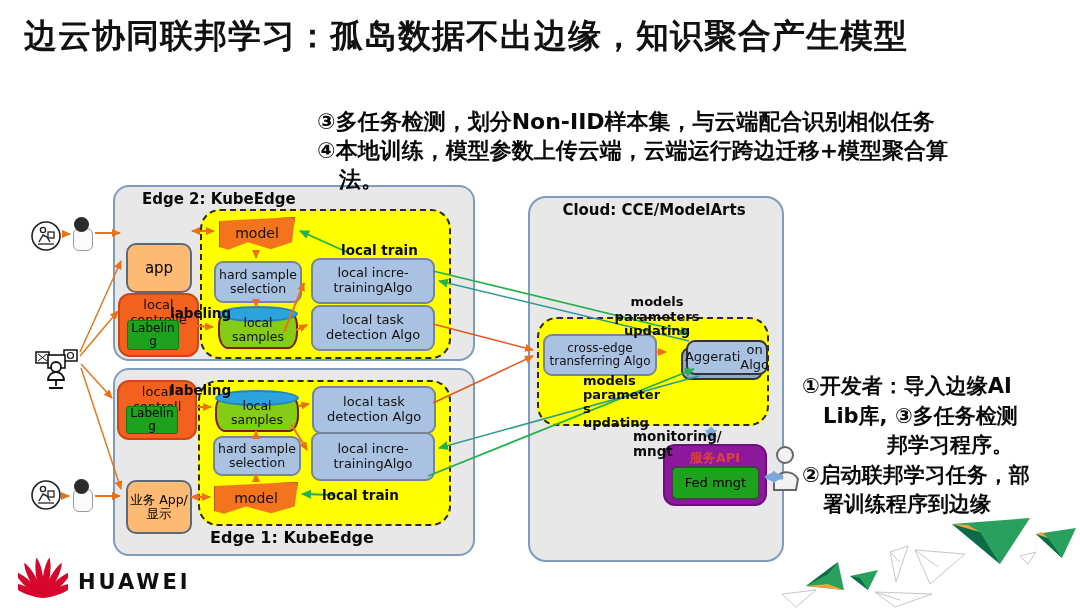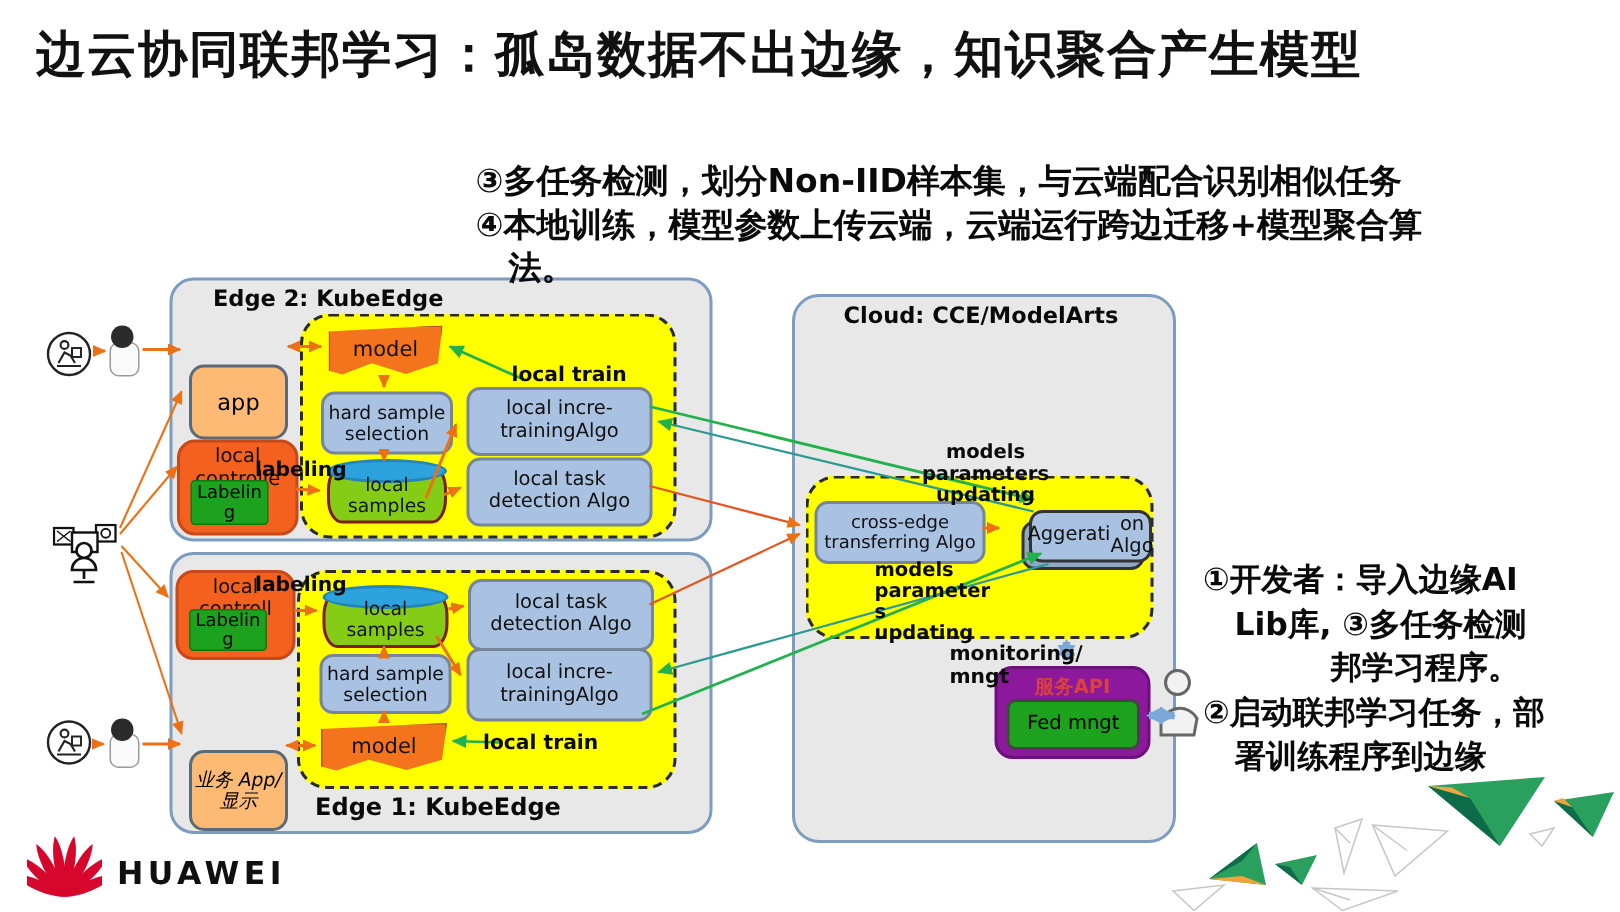--- a/index.html
+++ b/index.html
@@ -79,21 +79,21 @@
   <div class="abs greenbox" style="left:126px;top:406px;width:50px;height:26px;font-size:12px;">Labeling</div>
   <div class="abs lbl" style="left:170px;top:382px;font-size:13.5px;">labeling</div>
   <div class="abs node cyl" style="left:215px;top:394px;width:80px;height:34px;font-size:12.5px;">
     <span class="cyltext">local samples</span>
   </div>
   <div class="abs node bbox" style="left:312px;top:386px;width:120px;height:44px;font-size:13px;">local task detection Algo</div>
   <div class="abs node bbox" style="left:213px;top:436px;width:84px;height:36px;font-size:12.5px;">hard sample selection</div>
   <div class="abs node bbox" style="left:311px;top:432px;width:120px;height:45px;font-size:13px;">local incre-trainingAlgo</div>
   <div class="abs node flag" style="left:214px;top:482px;width:82px;height:31px;font-size:14px;">model</div>
   <div class="abs lbl" style="left:322px;top:487px;font-size:13.5px;">local train</div>
-  <div class="abs node graybox" style="left:126px;top:468px;width:62px;height:50px;font-size:12.5px;font-style:italic;">业务 App/ 显示</div>
+  <div class="abs node graybox" style="left:126px;top:448px;width:62px;height:50px;font-size:12.5px;">业务 App/ 显示</div>
 
   <div class="abs container" style="left:528px;top:196px;width:252px;height:362px;border-radius:18px;"></div>
   <div class="abs lbl" style="left:528px;top:201px;width:252px;text-align:center;font-size:15px;">Cloud: CCE/ModelArts</div>
   <div class="abs lbl" style="left:592px;top:295px;width:130px;text-align:center;font-size:13px;line-height:14.5px;">
     <div>models parameters</div>
     <div>updating</div>
   </div>
   <div class="abs ybox" style="left:537px;top:317px;width:228px;height:105px;"></div>
   <div class="abs node bbox" style="left:543px;top:334px;width:110px;height:38px;font-size:12px;">cross-edge transferring Algo</div>
   <div class="abs bbox" style="left:681px;top:347px;width:78px;height:29px;background:#8fa8c8;border-color:#333;z-index:3;"></div>

